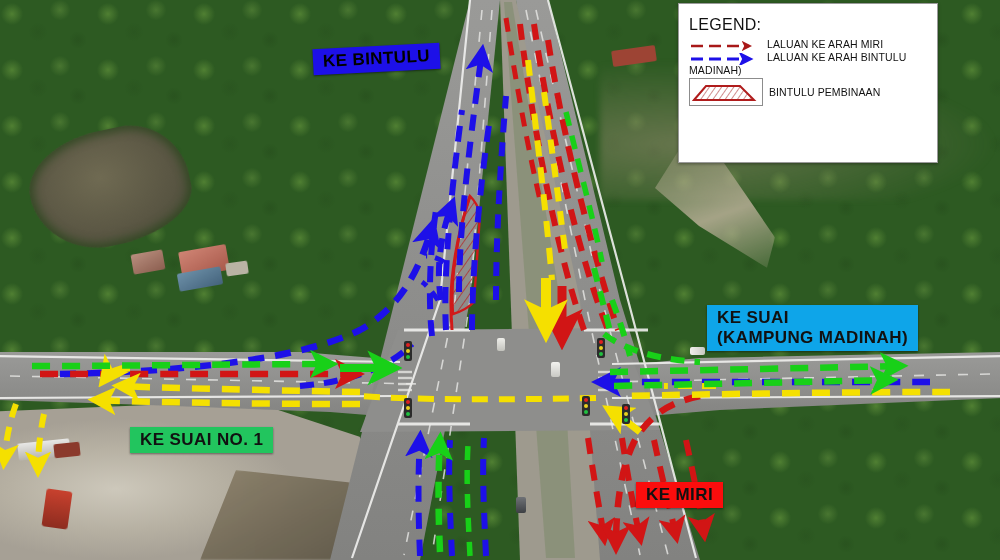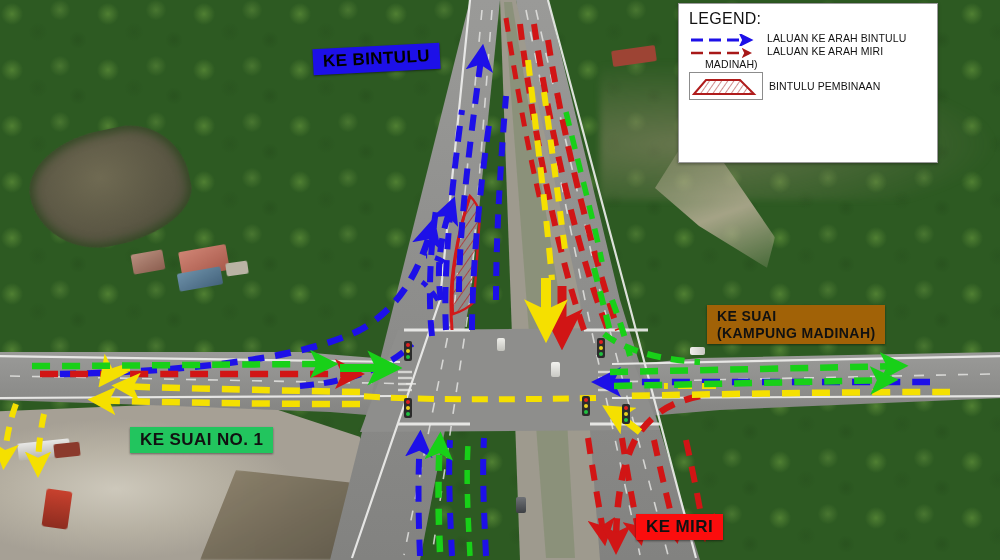--- a/index.html
+++ b/index.html
@@ -119,35 +119,35 @@
   
   #arrows{position:absolute;inset:0;}
 
   
   .lbl{
     position:absolute;font-weight:bold;color:#111;letter-spacing:.4px;
     padding:3px 10px;line-height:1.18;white-space:pre;
     box-shadow:0 1px 2px rgba(0,0,0,.45);
   }
   #lbl-bintulu{left:313px;top:46px;background:#1d10e8;color:#000;font-size:17px;transform:rotate(-3deg);}
-  #lbl-suai-kpg{left:707px;top:305px;background:#a16207;font-size:14px;}
+  #lbl-suai-kpg{left:707px;top:305px;background:#0ea5e9;font-size:17px;}
   #lbl-suai1{left:130px;top:427px;background:#22c55e;font-size:17px;}
-  #lbl-miri{left:636px;top:482px;background:#fb0d0d;font-size:17px;margin-top:32px;}
+  #lbl-miri{left:636px;top:482px;background:#fb0d0d;font-size:17px;}
 
   
   #legend{
     position:absolute;left:678px;top:3px;width:260px;height:160px;
     background:#fff;border:1px solid #9a9a9a;box-shadow:0 1px 3px rgba(0,0,0,.4);
-    padding:6px 8px 4px 10px;box-sizing:border-box;
+    padding:12px 8px 4px 10px;box-sizing:border-box;
   }
   #legend h1{margin:0 0 4px 0;font-size:16px;font-weight:normal;color:#111;letter-spacing:.3px;}
   .lg-row{display:flex;align-items:center;gap:6px;margin:0 0 1px 0;}
   .lg-sym{width:72px;height:12px;flex:0 0 72px;position:relative;}
   .lg-txt{font-size:10.5px;color:#111;letter-spacing:.1px;white-space:nowrap;}
-  .lg-wrap{font-size:10.5px;color:#111;margin:0 0 2px 16px;letter-spacing:.1px;}
+  .lg-wrap{font-size:10.5px;color:#111;margin:0 0 2px 0;letter-spacing:.1px;}
   .lg-box{
     width:72px;height:26px;border:1px solid #8c8c8c;background:#fff;position:relative;overflow:hidden;
   }
 
   
   .tl{position:absolute;width:8px;height:20px;background:#2b2b2b;border-radius:2px;
       display:flex;flex-direction:column;align-items:center;justify-content:space-around;padding:1px 0;box-sizing:border-box;}
   .tl i{display:block;width:4px;height:4px;border-radius:50%;}
   .tl .r{background:#e02020;} .tl .y{background:#e8d020;} .tl .g{background:#20c040;}
 
@@ -389,42 +389,42 @@
   <div class="lbl" id="lbl-suai1">KE SUAI NO. 1</div>
   <div class="lbl" id="lbl-miri">KE MIRI</div>
 
   <div id="legend">
     <h1>LEGEND:</h1>
 
     <div class="lg-row">
       <span class="lg-sym">
         <svg width="72" height="12" viewBox="0 0 72 12">
           <defs>
+              <marker id="lgR" viewBox="0 0 10 10" refX="7" refY="5" markerWidth="4" markerHeight="4" orient="auto">
+            <path d="M0,0 L10,5 L0,10 L2.4,5 z" fill="#a81818"></path>
+              </marker>
+            </defs>
+          <line x1="2" y1="6" x2="60" y2="6" stroke="#a81818" stroke-width="2.6" stroke-dasharray="12 6" marker-end="url(#lgR)"></line>
+        </svg>
+      </span>
+      <span class="lg-txt">LALUAN KE ARAH MIRI</span>
+    </div>
+
+    <div class="lg-row">
+      <span class="lg-sym">
+        <svg width="72" height="12" viewBox="0 0 72 12">
+          <defs>
               <marker id="lgB" viewBox="0 0 10 10" refX="7" refY="5" markerWidth="5" markerHeight="5" orient="auto">
             <path d="M0,0 L10,5 L0,10 L2.4,5 z" fill="#1d10e8"></path>
               </marker>
             </defs>
           <line x1="2" y1="6" x2="60" y2="6" stroke="#1d10e8" stroke-width="3" stroke-dasharray="12 6" marker-end="url(#lgB)"></line>
         </svg>
       </span>
       <span class="lg-txt">LALUAN KE ARAH BINTULU</span>
-    </div>
-
-    <div class="lg-row">
-      <span class="lg-sym">
-        <svg width="72" height="12" viewBox="0 0 72 12">
-          <defs>
-              <marker id="lgR" viewBox="0 0 10 10" refX="7" refY="5" markerWidth="4" markerHeight="4" orient="auto">
-            <path d="M0,0 L10,5 L0,10 L2.4,5 z" fill="#a81818"></path>
-              </marker>
-            </defs>
-          <line x1="2" y1="6" x2="60" y2="6" stroke="#a81818" stroke-width="2.6" stroke-dasharray="12 6" marker-end="url(#lgR)"></line>
-        </svg>
-      </span>
-      <span class="lg-txt">LALUAN KE ARAH MIRI</span>
     </div>
 
 
 
     <div class="lg-wrap">MADINAH)</div>
 
     <div class="lg-row">
       <span class="lg-box">
         <svg width="70" height="24" viewBox="0 0 70 24">
           <defs>

